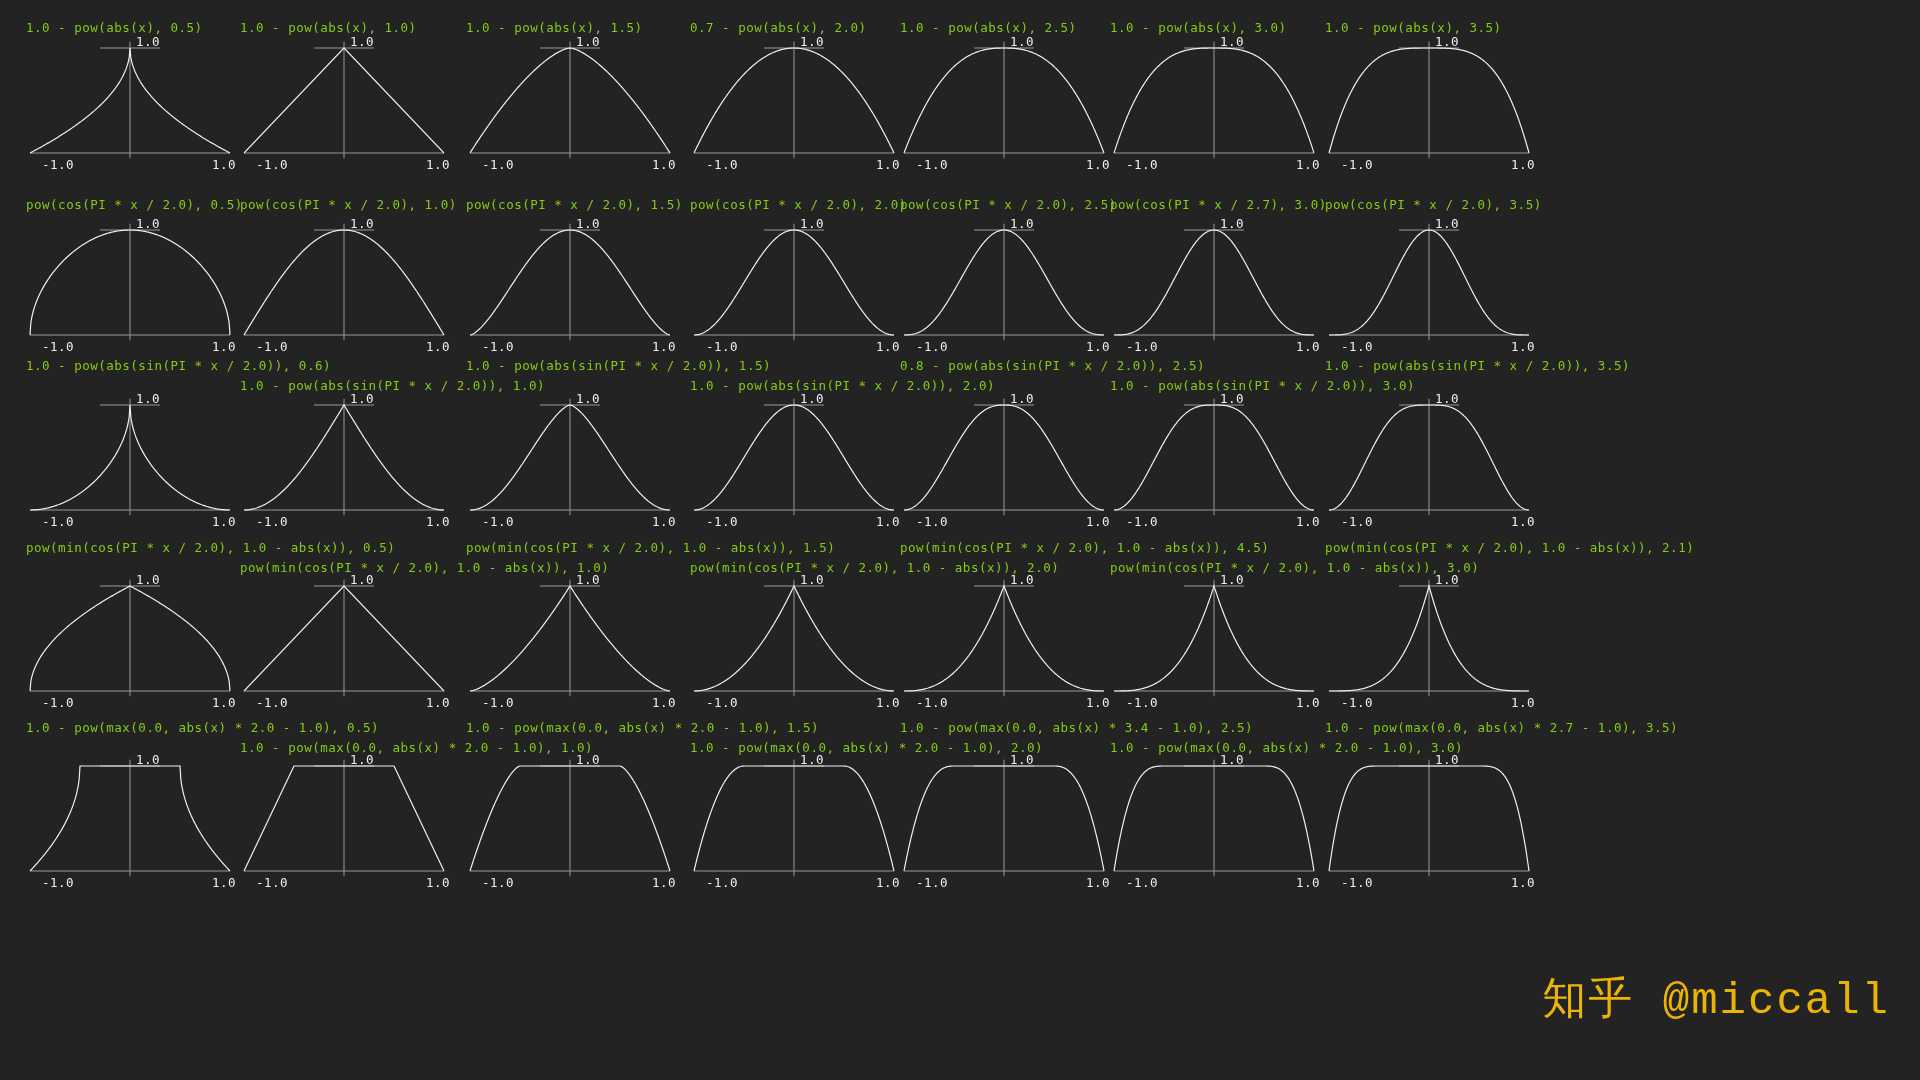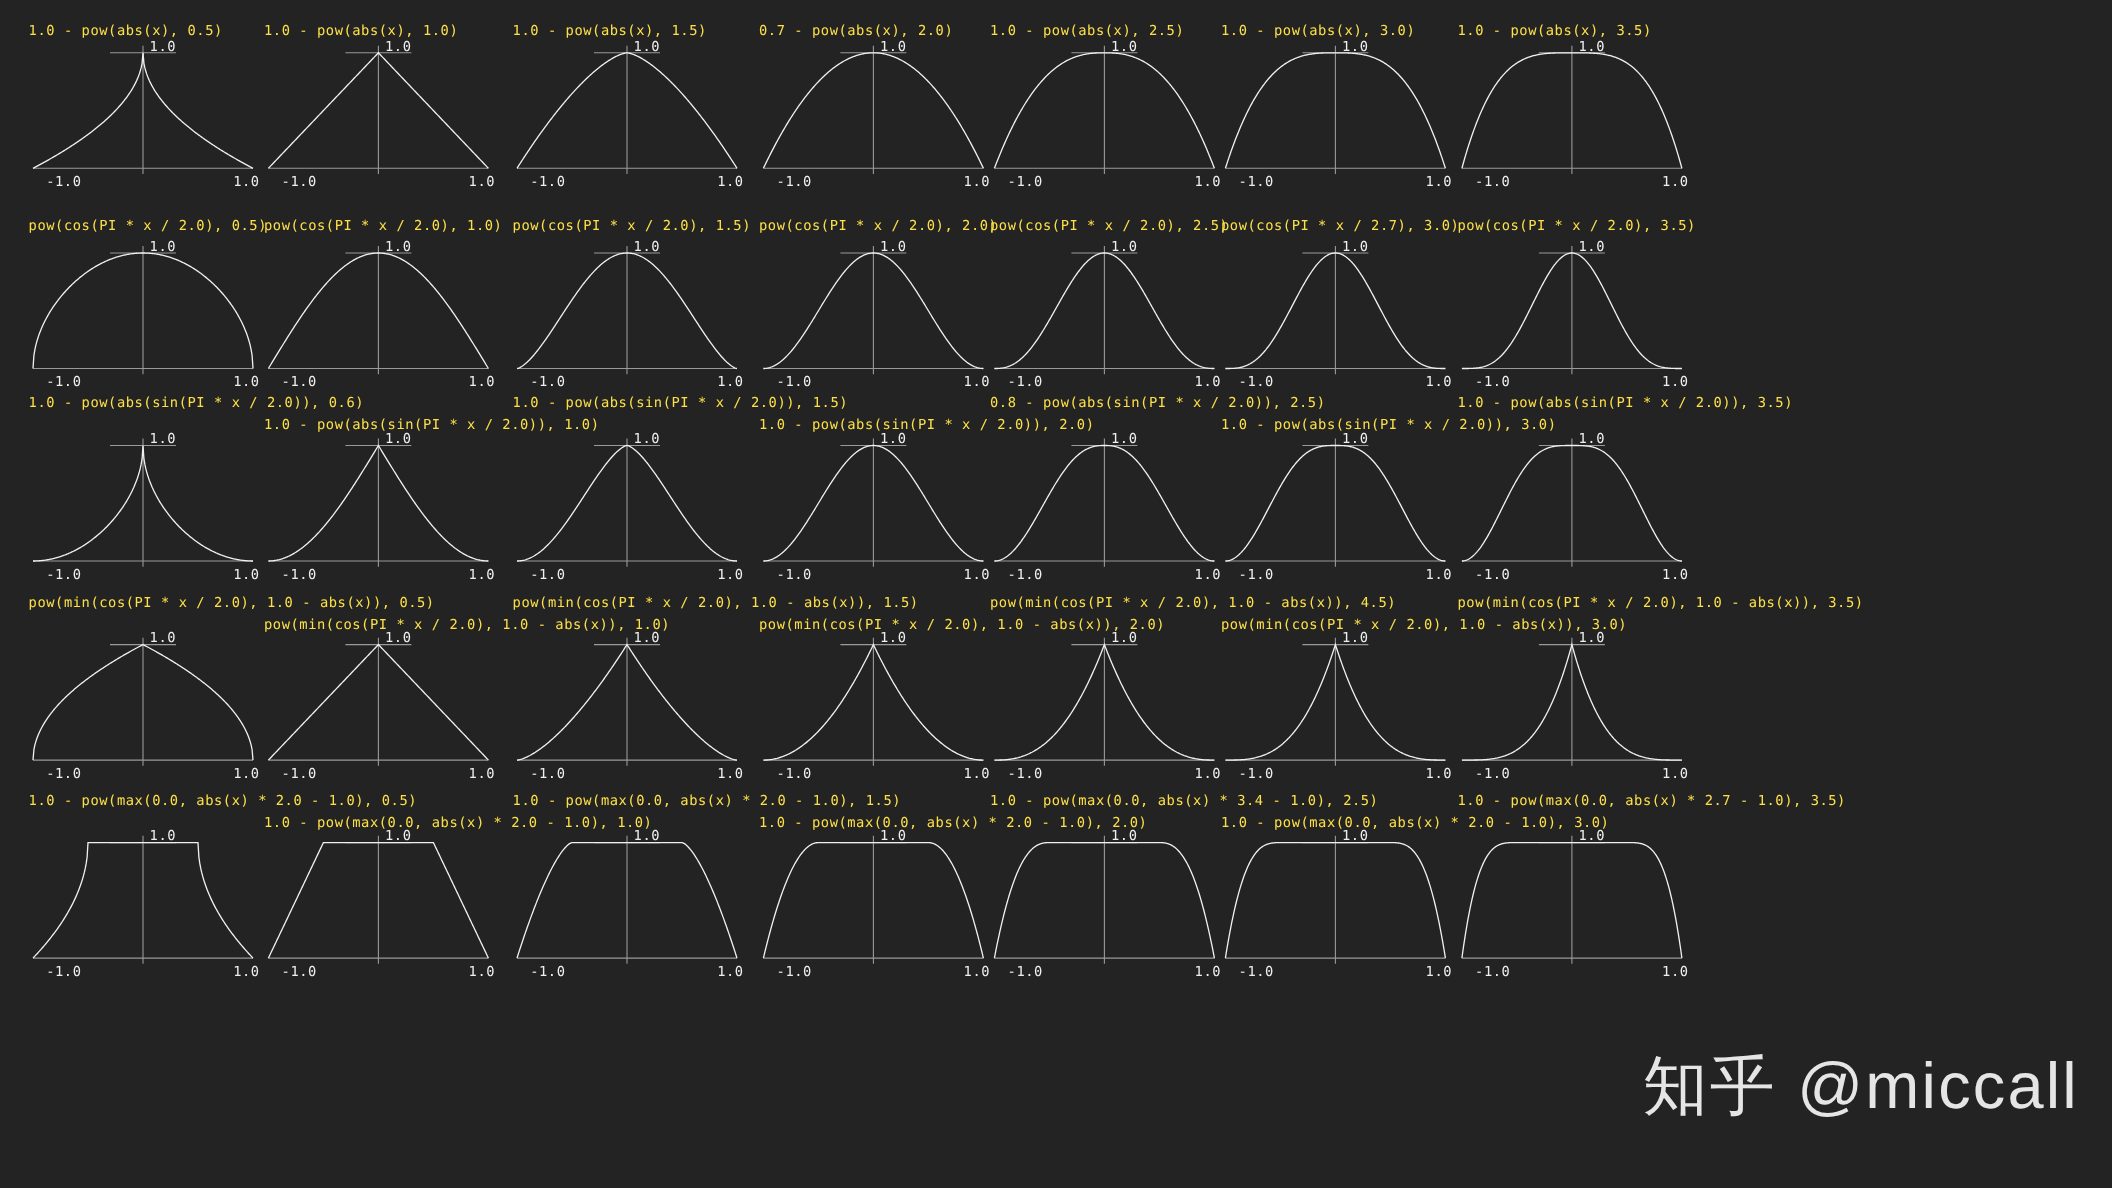--- a/index.html
+++ b/index.html
@@ -29,21 +29,21 @@
     position: absolute;
     width: 262px;
   }
   .cell .title {
     position: absolute;
     top: 0;
     left: 0;
     white-space: nowrap;
     font-size: 12.5px;
     letter-spacing: 0.5px;
-    color: #fde047;
+    color: #84cc16;
   }
   .cell .title.lower {
     top: 20px;
   }
   .plot {
     position: absolute;
     left: 0;
   }
   .plot svg {
     display: block;
@@ -53,24 +53,24 @@
     position: absolute;
     font-size: 12.5px;
     letter-spacing: 0.5px;
     color: #efefef;
     white-space: nowrap;
   }
   .watermark {
     position: absolute;
     right: 30px;
     bottom: 52px;
-    font-size: 59px;
+    font-size: 44px;
     letter-spacing: 2px;
-    color: #e5e5e5;
-    font-family: Liberation Sans, sans-serif;
+    color: #eab308;
+    font-family: Liberation Mono, monospace;
     white-space: nowrap;
   }
 </style>
 </head>
 <body>
 
 <div id="sheet">
     <div class="row" style="top: 0px;">
       <div class="cell" style="left: 26px; top: 20px;">
         <div class="title">1.0 - pow(abs(x), 0.5)</div>
@@ -450,21 +450,21 @@
             <line x1="74" y1="8" x2="134" y2="8" stroke="#9a9a9a" stroke-width="1"></line>
             <line x1="4" y1="113" x2="204" y2="113" stroke="#9a9a9a" stroke-width="1"></line>
             <path d="M4.00,113.00L4.83,113.00L5.67,113.00L6.50,113.00L7.33,113.00L8.17,112.99L9.00,112.99L9.83,112.98L10.67,112.97L11.50,112.96L12.33,112.94L13.17,112.92L14.00,112.89L14.83,112.87L15.67,112.83L16.50,112.79L17.33,112.75L18.17,112.70L19.00,112.65L19.83,112.58L20.67,112.51L21.50,112.44L22.33,112.35L23.17,112.26L24.00,112.16L24.83,112.05L25.67,111.93L26.50,111.80L27.33,111.67L28.17,111.52L29.00,111.36L29.83,111.19L30.67,111.01L31.50,110.82L32.33,110.61L33.17,110.39L34.00,110.16L34.83,109.92L35.67,109.67L36.50,109.40L37.33,109.11L38.17,108.81L39.00,108.50L39.83,108.17L40.67,107.82L41.50,107.46L42.33,107.09L43.17,106.69L44.00,106.28L44.83,105.85L45.67,105.40L46.50,104.94L47.33,104.46L48.17,103.95L49.00,103.43L49.83,102.89L50.67,102.33L51.50,101.75L52.33,101.14L53.17,100.52L54.00,99.88L54.83,99.21L55.67,98.52L56.50,97.81L57.33,97.07L58.17,96.31L59.00,95.53L59.83,94.72L60.67,93.89L61.50,93.04L62.33,92.16L63.17,91.25L64.00,90.32L64.83,89.36L65.67,88.38L66.50,87.37L67.33,86.33L68.17,85.26L69.00,84.16L69.83,83.04L70.67,81.89L71.50,80.71L72.33,79.50L73.17,78.26L74.00,76.98L74.83,75.68L75.67,74.35L76.50,72.99L77.33,71.59L78.17,70.16L79.00,68.70L79.83,67.21L80.67,65.68L81.50,64.12L82.33,62.53L83.17,60.90L84.00,59.24L84.83,57.54L85.67,55.81L86.50,54.04L87.33,52.24L88.17,50.39L89.00,48.52L89.83,46.60L90.67,44.65L91.50,42.66L92.33,40.63L93.17,38.56L94.00,36.45L94.83,34.31L95.67,32.12L96.50,29.90L97.33,27.63L98.17,25.32L99.00,22.98L99.83,20.59L100.67,18.15L101.50,15.68L102.33,13.16L103.17,10.60L104.00,8.00L104.83,10.60L105.67,13.16L106.50,15.68L107.33,18.15L108.17,20.59L109.00,22.98L109.83,25.32L110.67,27.63L111.50,29.90L112.33,32.12L113.17,34.31L114.00,36.46L114.83,38.56L115.67,40.63L116.50,42.66L117.33,44.65L118.17,46.60L119.00,48.52L119.83,50.39L120.67,52.24L121.50,54.04L122.33,55.81L123.17,57.54L124.00,59.24L124.83,60.90L125.67,62.53L126.50,64.12L127.33,65.68L128.17,67.21L129.00,68.70L129.83,70.16L130.67,71.59L131.50,72.99L132.33,74.35L133.17,75.68L134.00,76.98L134.83,78.26L135.67,79.50L136.50,80.71L137.33,81.89L138.17,83.04L139.00,84.16L139.83,85.26L140.67,86.33L141.50,87.37L142.33,88.38L143.17,89.36L144.00,90.32L144.83,91.25L145.67,92.16L146.50,93.04L147.33,93.89L148.17,94.72L149.00,95.53L149.83,96.31L150.67,97.07L151.50,97.81L152.33,98.52L153.17,99.21L154.00,99.88L154.83,100.52L155.67,101.14L156.50,101.75L157.33,102.33L158.17,102.89L159.00,103.43L159.83,103.95L160.67,104.46L161.50,104.94L162.33,105.40L163.17,105.85L164.00,106.28L164.83,106.69L165.67,107.09L166.50,107.46L167.33,107.82L168.17,108.17L169.00,108.50L169.83,108.81L170.67,109.11L171.50,109.40L172.33,109.67L173.17,109.92L174.00,110.16L174.83,110.39L175.67,110.61L176.50,110.82L177.33,111.01L178.17,111.19L179.00,111.36L179.83,111.52L180.67,111.67L181.50,111.80L182.33,111.93L183.17,112.05L184.00,112.16L184.83,112.26L185.67,112.35L186.50,112.44L187.33,112.51L188.17,112.58L189.00,112.65L189.83,112.70L190.67,112.75L191.50,112.79L192.33,112.83L193.17,112.87L194.00,112.89L194.83,112.92L195.67,112.94L196.50,112.96L197.33,112.97L198.17,112.98L199.00,112.99L199.83,112.99L200.67,113.00L201.50,113.00L202.33,113.00L203.17,113.00L204.00,113.00" fill="none" stroke="#f0f0f0" stroke-width="1.2"></path>
           </svg>
         </div>
         <div class="lbl" style="left: 110px; top: 32px;">1.0</div>
         <div class="lbl" style="left: 16px; top: 155px;">-1.0</div>
         <div class="lbl" style="left: 186px; top: 155px;">1.0</div>
       </div>
       <div class="cell" style="left: 1325px; top: 540px;">
-        <div class="title">pow(min(cos(PI * x / 2.0), 1.0 - abs(x)), 3.5)</div>
+        <div class="title">pow(min(cos(PI * x / 2.0), 1.0 - abs(x)), 2.1)</div>
         <div class="plot" style="top: 38px;">
           <svg width="208" height="119">
             <line x1="104" y1="1.699999999999994" x2="104" y2="118.25" stroke="#9a9a9a" stroke-width="1"></line>
             <line x1="74" y1="8" x2="134" y2="8" stroke="#9a9a9a" stroke-width="1"></line>
             <line x1="4" y1="113" x2="204" y2="113" stroke="#9a9a9a" stroke-width="1"></line>
             <path d="M4.00,113.00L4.83,113.00L5.67,113.00L6.50,113.00L7.33,113.00L8.17,113.00L9.00,113.00L9.83,112.99L10.67,112.99L11.50,112.99L12.33,112.98L13.17,112.98L14.00,112.97L14.83,112.96L15.67,112.94L16.50,112.93L17.33,112.91L18.17,112.89L19.00,112.86L19.83,112.83L20.67,112.80L21.50,112.76L22.33,112.72L23.17,112.68L24.00,112.62L24.83,112.57L25.67,112.50L26.50,112.43L27.33,112.36L28.17,112.27L29.00,112.18L29.83,112.08L30.67,111.97L31.50,111.85L32.33,111.73L33.17,111.59L34.00,111.45L34.83,111.29L35.67,111.12L36.50,110.95L37.33,110.75L38.17,110.55L39.00,110.34L39.83,110.11L40.67,109.87L41.50,109.61L42.33,109.34L43.17,109.05L44.00,108.75L44.83,108.43L45.67,108.10L46.50,107.75L47.33,107.38L48.17,106.99L49.00,106.58L49.83,106.16L50.67,105.71L51.50,105.24L52.33,104.76L53.17,104.25L54.00,103.72L54.83,103.17L55.67,102.59L56.50,101.99L57.33,101.37L58.17,100.72L59.00,100.04L59.83,99.34L60.67,98.62L61.50,97.86L62.33,97.08L63.17,96.27L64.00,95.43L64.83,94.56L65.67,93.66L66.50,92.73L67.33,91.77L68.17,90.78L69.00,89.75L69.83,88.69L70.67,87.60L71.50,86.47L72.33,85.30L73.17,84.10L74.00,82.87L74.83,81.59L75.67,80.28L76.50,78.93L77.33,77.54L78.17,76.11L79.00,74.64L79.83,73.13L80.67,71.57L81.50,69.97L82.33,68.33L83.17,66.65L84.00,64.92L84.83,63.14L85.67,61.32L86.50,59.45L87.33,57.53L88.17,55.56L89.00,53.55L89.83,51.48L90.67,49.37L91.50,47.20L92.33,44.98L93.17,42.71L94.00,40.38L94.83,38.00L95.67,35.57L96.50,33.07L97.33,30.53L98.17,27.92L99.00,25.26L99.83,22.53L100.67,19.75L101.50,16.90L102.33,14.00L103.17,11.03L104.00,8.00L104.83,11.03L105.67,14.00L106.50,16.90L107.33,19.75L108.17,22.53L109.00,25.26L109.83,27.92L110.67,30.53L111.50,33.07L112.33,35.57L113.17,38.00L114.00,40.38L114.83,42.71L115.67,44.98L116.50,47.20L117.33,49.37L118.17,51.48L119.00,53.55L119.83,55.56L120.67,57.53L121.50,59.45L122.33,61.32L123.17,63.14L124.00,64.92L124.83,66.65L125.67,68.33L126.50,69.97L127.33,71.57L128.17,73.13L129.00,74.64L129.83,76.11L130.67,77.54L131.50,78.93L132.33,80.28L133.17,81.59L134.00,82.87L134.83,84.10L135.67,85.30L136.50,86.47L137.33,87.60L138.17,88.69L139.00,89.75L139.83,90.78L140.67,91.77L141.50,92.73L142.33,93.66L143.17,94.56L144.00,95.43L144.83,96.27L145.67,97.08L146.50,97.86L147.33,98.62L148.17,99.34L149.00,100.04L149.83,100.72L150.67,101.37L151.50,101.99L152.33,102.59L153.17,103.17L154.00,103.72L154.83,104.25L155.67,104.76L156.50,105.24L157.33,105.71L158.17,106.16L159.00,106.58L159.83,106.99L160.67,107.38L161.50,107.75L162.33,108.10L163.17,108.43L164.00,108.75L164.83,109.05L165.67,109.34L166.50,109.61L167.33,109.87L168.17,110.11L169.00,110.34L169.83,110.55L170.67,110.75L171.50,110.95L172.33,111.12L173.17,111.29L174.00,111.45L174.83,111.59L175.67,111.73L176.50,111.85L177.33,111.97L178.17,112.08L179.00,112.18L179.83,112.27L180.67,112.36L181.50,112.43L182.33,112.50L183.17,112.57L184.00,112.62L184.83,112.68L185.67,112.72L186.50,112.76L187.33,112.80L188.17,112.83L189.00,112.86L189.83,112.89L190.67,112.91L191.50,112.93L192.33,112.94L193.17,112.96L194.00,112.97L194.83,112.98L195.67,112.98L196.50,112.99L197.33,112.99L198.17,112.99L199.00,113.00L199.83,113.00L200.67,113.00L201.50,113.00L202.33,113.00L203.17,113.00L204.00,113.00" fill="none" stroke="#f0f0f0" stroke-width="1.2"></path>
           </svg>
         </div>
         <div class="lbl" style="left: 110px; top: 32px;">1.0</div>
         <div class="lbl" style="left: 16px; top: 155px;">-1.0</div>

